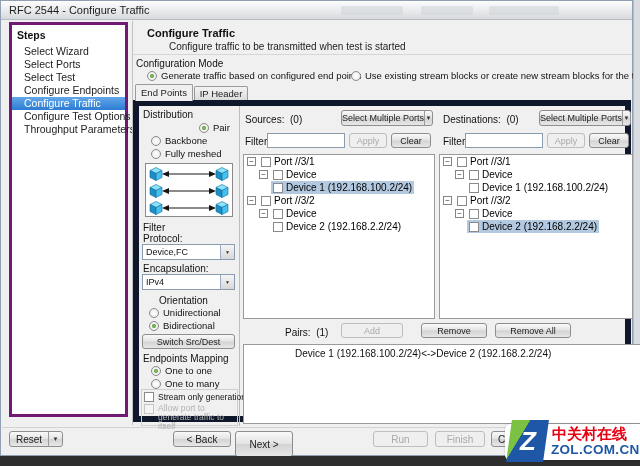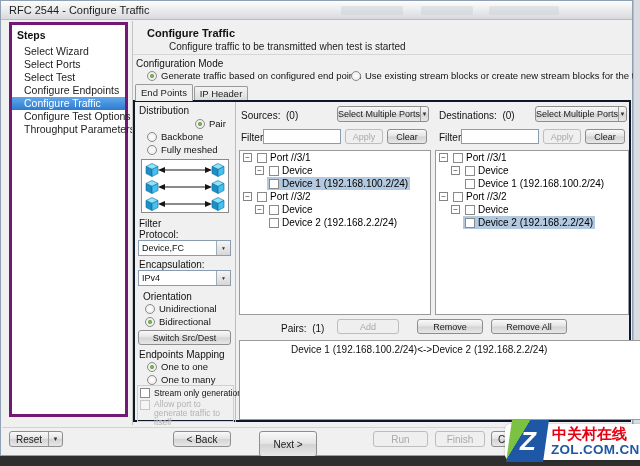--- a/index.html
+++ b/index.html
@@ -36,21 +36,21 @@
          margin:2px;background:radial-gradient(#8fce5a,#38761d);}
   .cbx{display:inline-block;width:10px;height:10px;border:1px solid #8a8a8a;background:#fff;
        flex:none;box-sizing:border-box;}
   .cbx.dis{border-color:#c6c6c6;background:#f5f5f5;}
   .opt.dis{color:#b2b2b2;}
   
   .tab{position:absolute;text-align:center;font-size:9.5px;color:#222;cursor:pointer;
        border:1px solid #9a9a9a;border-bottom:none;border-radius:2px 2px 0 0;
        background:linear-gradient(#f3f3f3,#dadada);box-sizing:border-box;}
   .tab.active{background:#f0f0f0;z-index:3;}
-  .content{left:0;top:79px;width:498px;height:322px;border:2px solid #0f172a;background:#f0f0f0;z-index:2;}
+  .content{left:0;top:79px;width:498px;height:322px;border:6px solid #0f172a;background:#f0f0f0;z-index:2;}
   .lcolline{left:100px;top:0;height:320px;border-left:1px solid #bdbdbd;}
   .diag{left:6px;top:57px;width:88px;height:54px;background:#fff;border:1px solid #8a8a8a;}
   .dd{position:absolute;height:16px;background:#fff;border:1px solid #8a9cb0;display:flex;
       box-sizing:border-box;cursor:pointer;}
   .dd-val{flex:1;font-size:9px;padding:2px 3px 0;color:#111;white-space:nowrap;overflow:hidden;}
   .dd-btn{width:13px;border-left:1px solid #9cabc0;display:flex;align-items:center;justify-content:center;
       background:linear-gradient(#f5f5f5,#d7d7d7);}
   .dd-arrow{font-size:5px;color:#333;}
   .btn{position:absolute;display:flex;align-items:center;justify-content:center;
        background:linear-gradient(#f9f9f9,#e4e4e4 48%,#d3d3d3 52%,#e7e7e7);
@@ -184,21 +184,21 @@
           </span>
       </div>
       <div class="lab" style="left:4px;top:157px;">Encapsulation:</div>
       <div class="dd" style="left:3px;top:168px;width:93px;">
         <span class="dd-val">IPv4</span>
         <span class="dd-btn">
             <span class="dd-arrow">▼</span>
           </span>
       </div>
 
-      <div class="lab" style="left:8px;top:189px;">Orientation</div>
+      <div class="lab" style="left:20px;top:189px;">Orientation</div>
       <div class="opt" style="left:10px;top:201px;">
         <span class="radio"></span>
         <span>Unidirectional</span>
       </div>
       <div class="opt" style="left:10px;top:214px;">
         <span class="radio on"></span>
         <span>Bidirectional</span>
       </div>
       <div class="btn small" style="left:3px;top:228px;width:93px;height:15px;text-align:center;">Switch Src/Dest</div>
 
@@ -337,21 +337,21 @@
       </div>
     </div>
   </div>
 
   <div class="abs fsep"></div>
   <div class="btn" style="left:8px;top:430px;width:54px;height:16px;padding:0;">
     <span class="split-main">Reset</span>
     <span class="split-arr">▼</span>
   </div>
   <div class="btn" style="left:172px;top:430px;width:58px;height:16px;">&lt; Back</div>
-  <div class="btn" style="left:234px;top:430px;width:58px;height:26px;margin-left:24px;">Next &gt;</div>
+  <div class="btn" style="left:234px;top:430px;width:58px;height:26px;">Next &gt;</div>
   <div class="btn dis" style="left:372px;top:430px;width:55px;height:16px;">Run</div>
   <div class="btn dis" style="left:434px;top:430px;width:50px;height:16px;">Finish</div>
   <div class="btn" style="left:490px;top:430px;width:55px;height:16px;justify-content:flex-start;padding-left:6px;">Cancel</div>
 </div>
 
 <div class="abs rightghost"></div>
 <div class="abs bband"></div>
 
 <div class="abs wm-band"></div>
 <div class="abs wm-logo">

